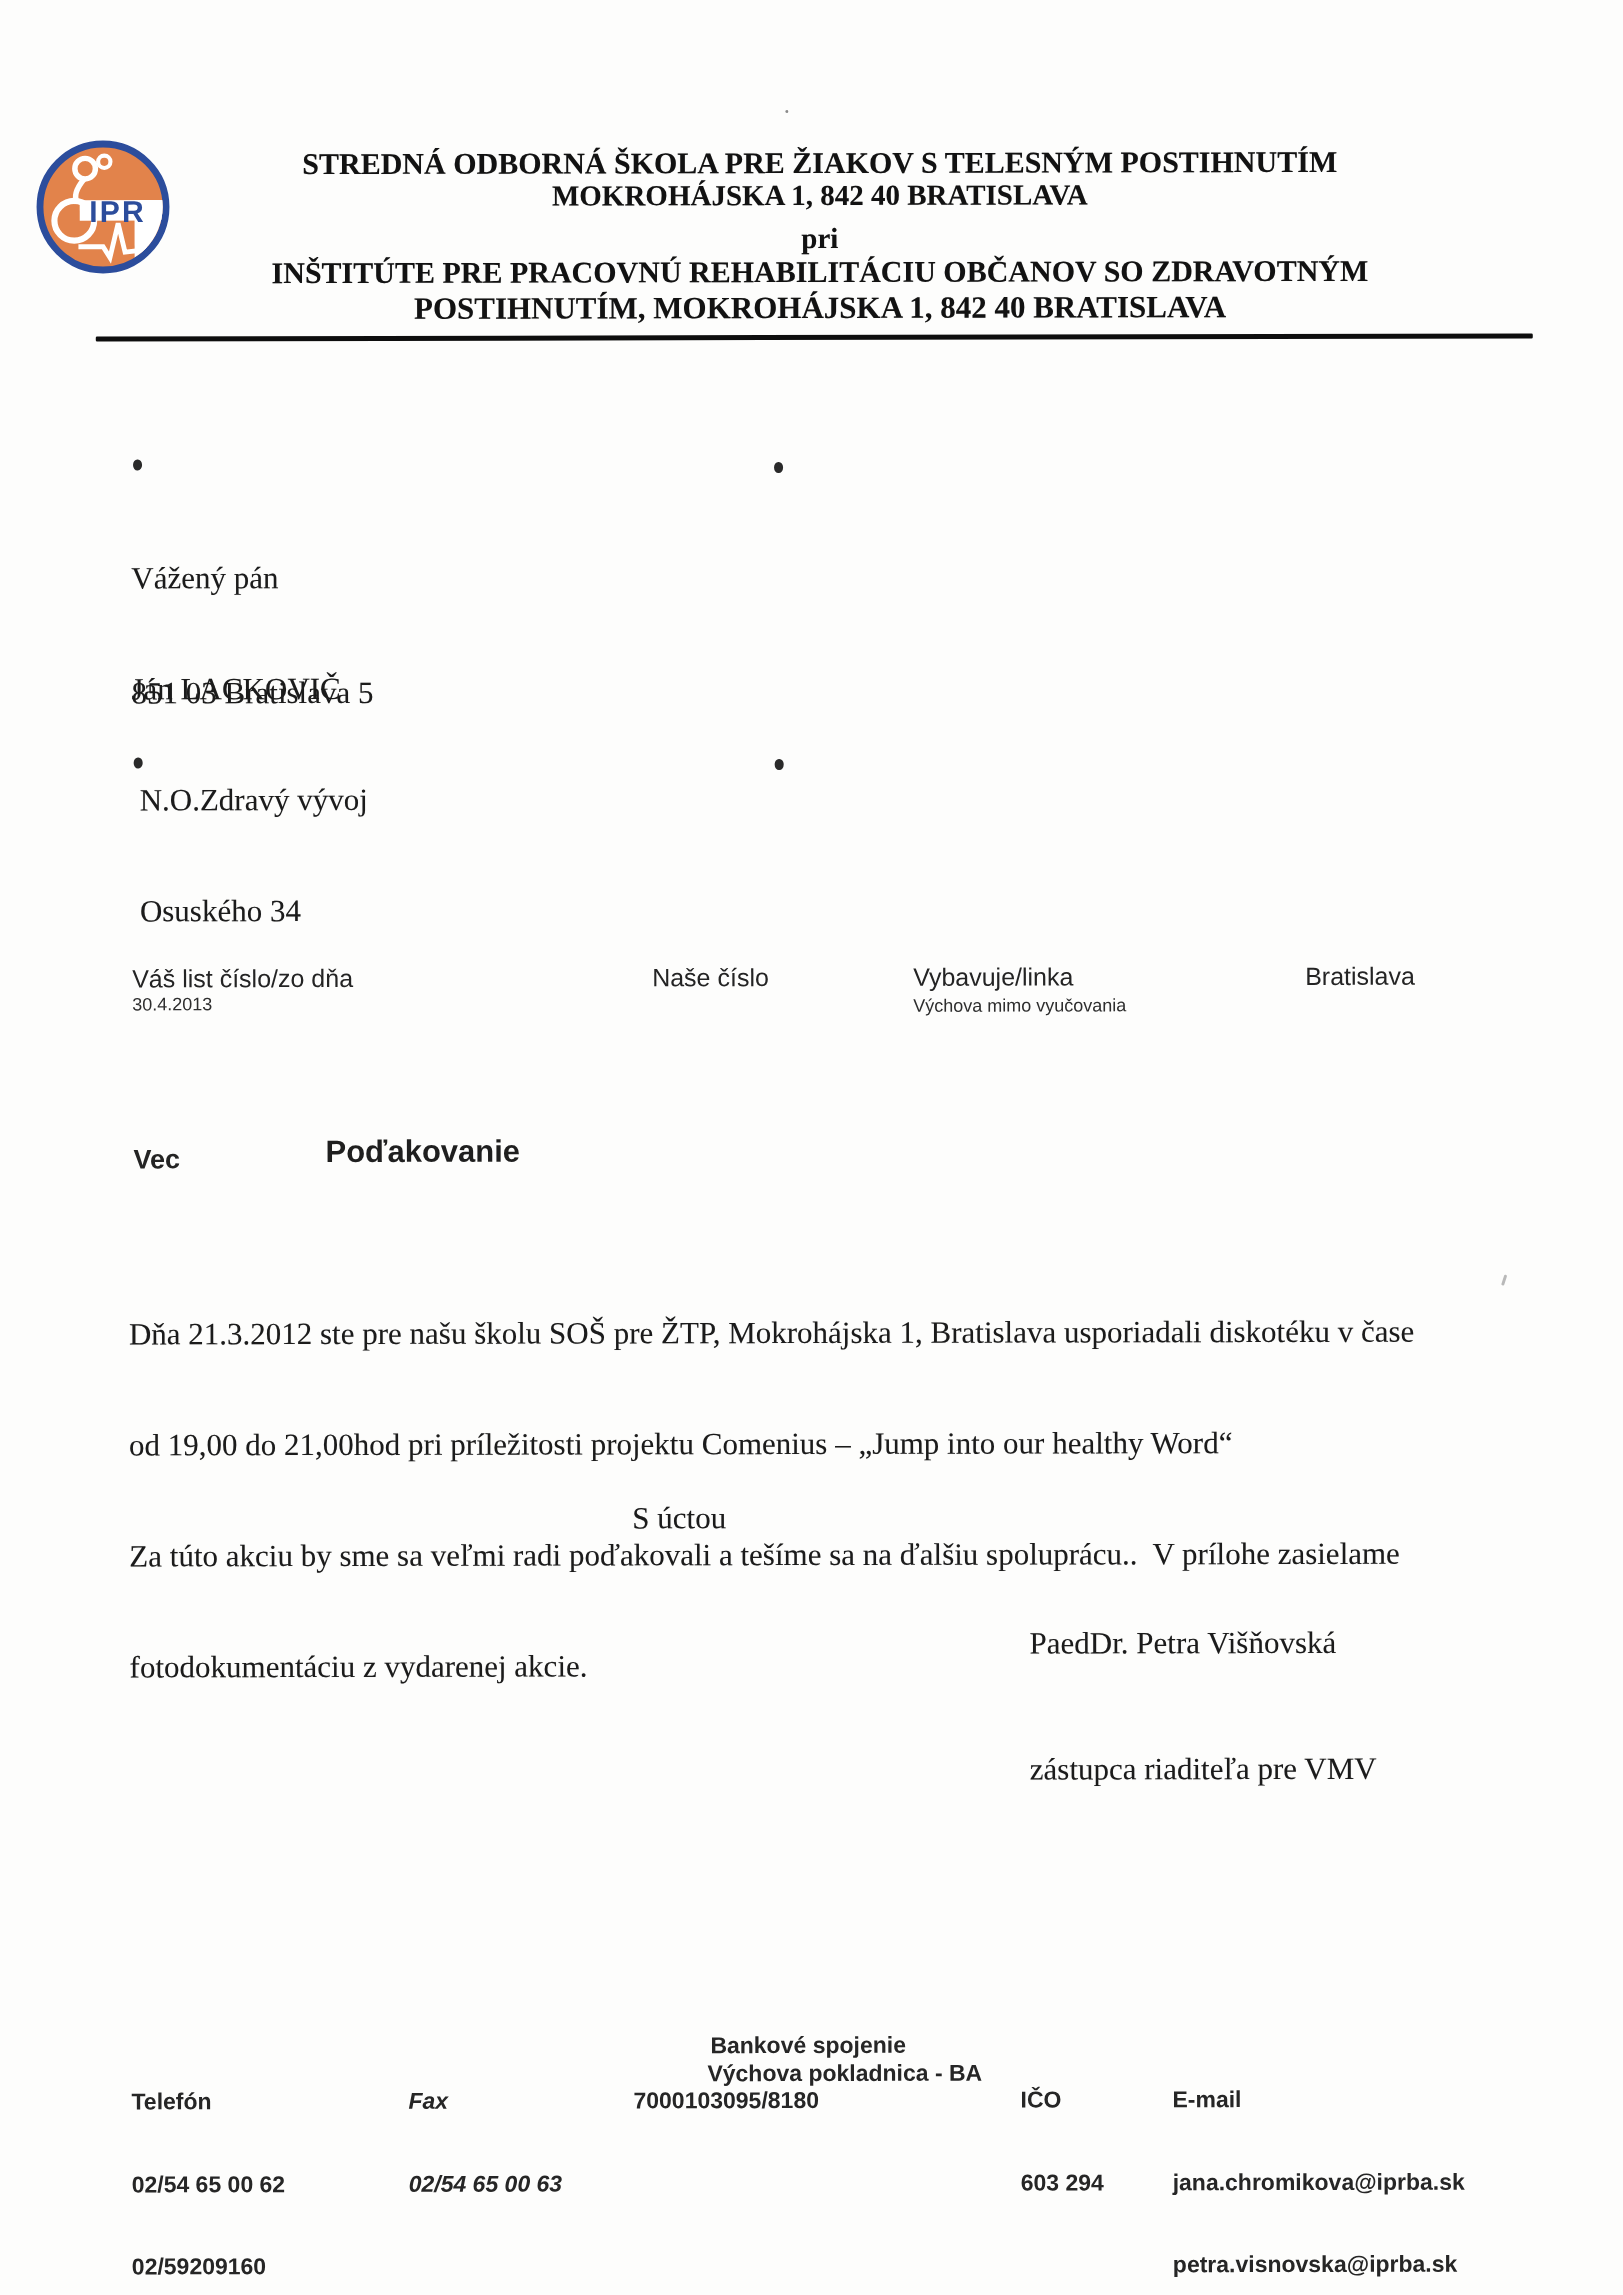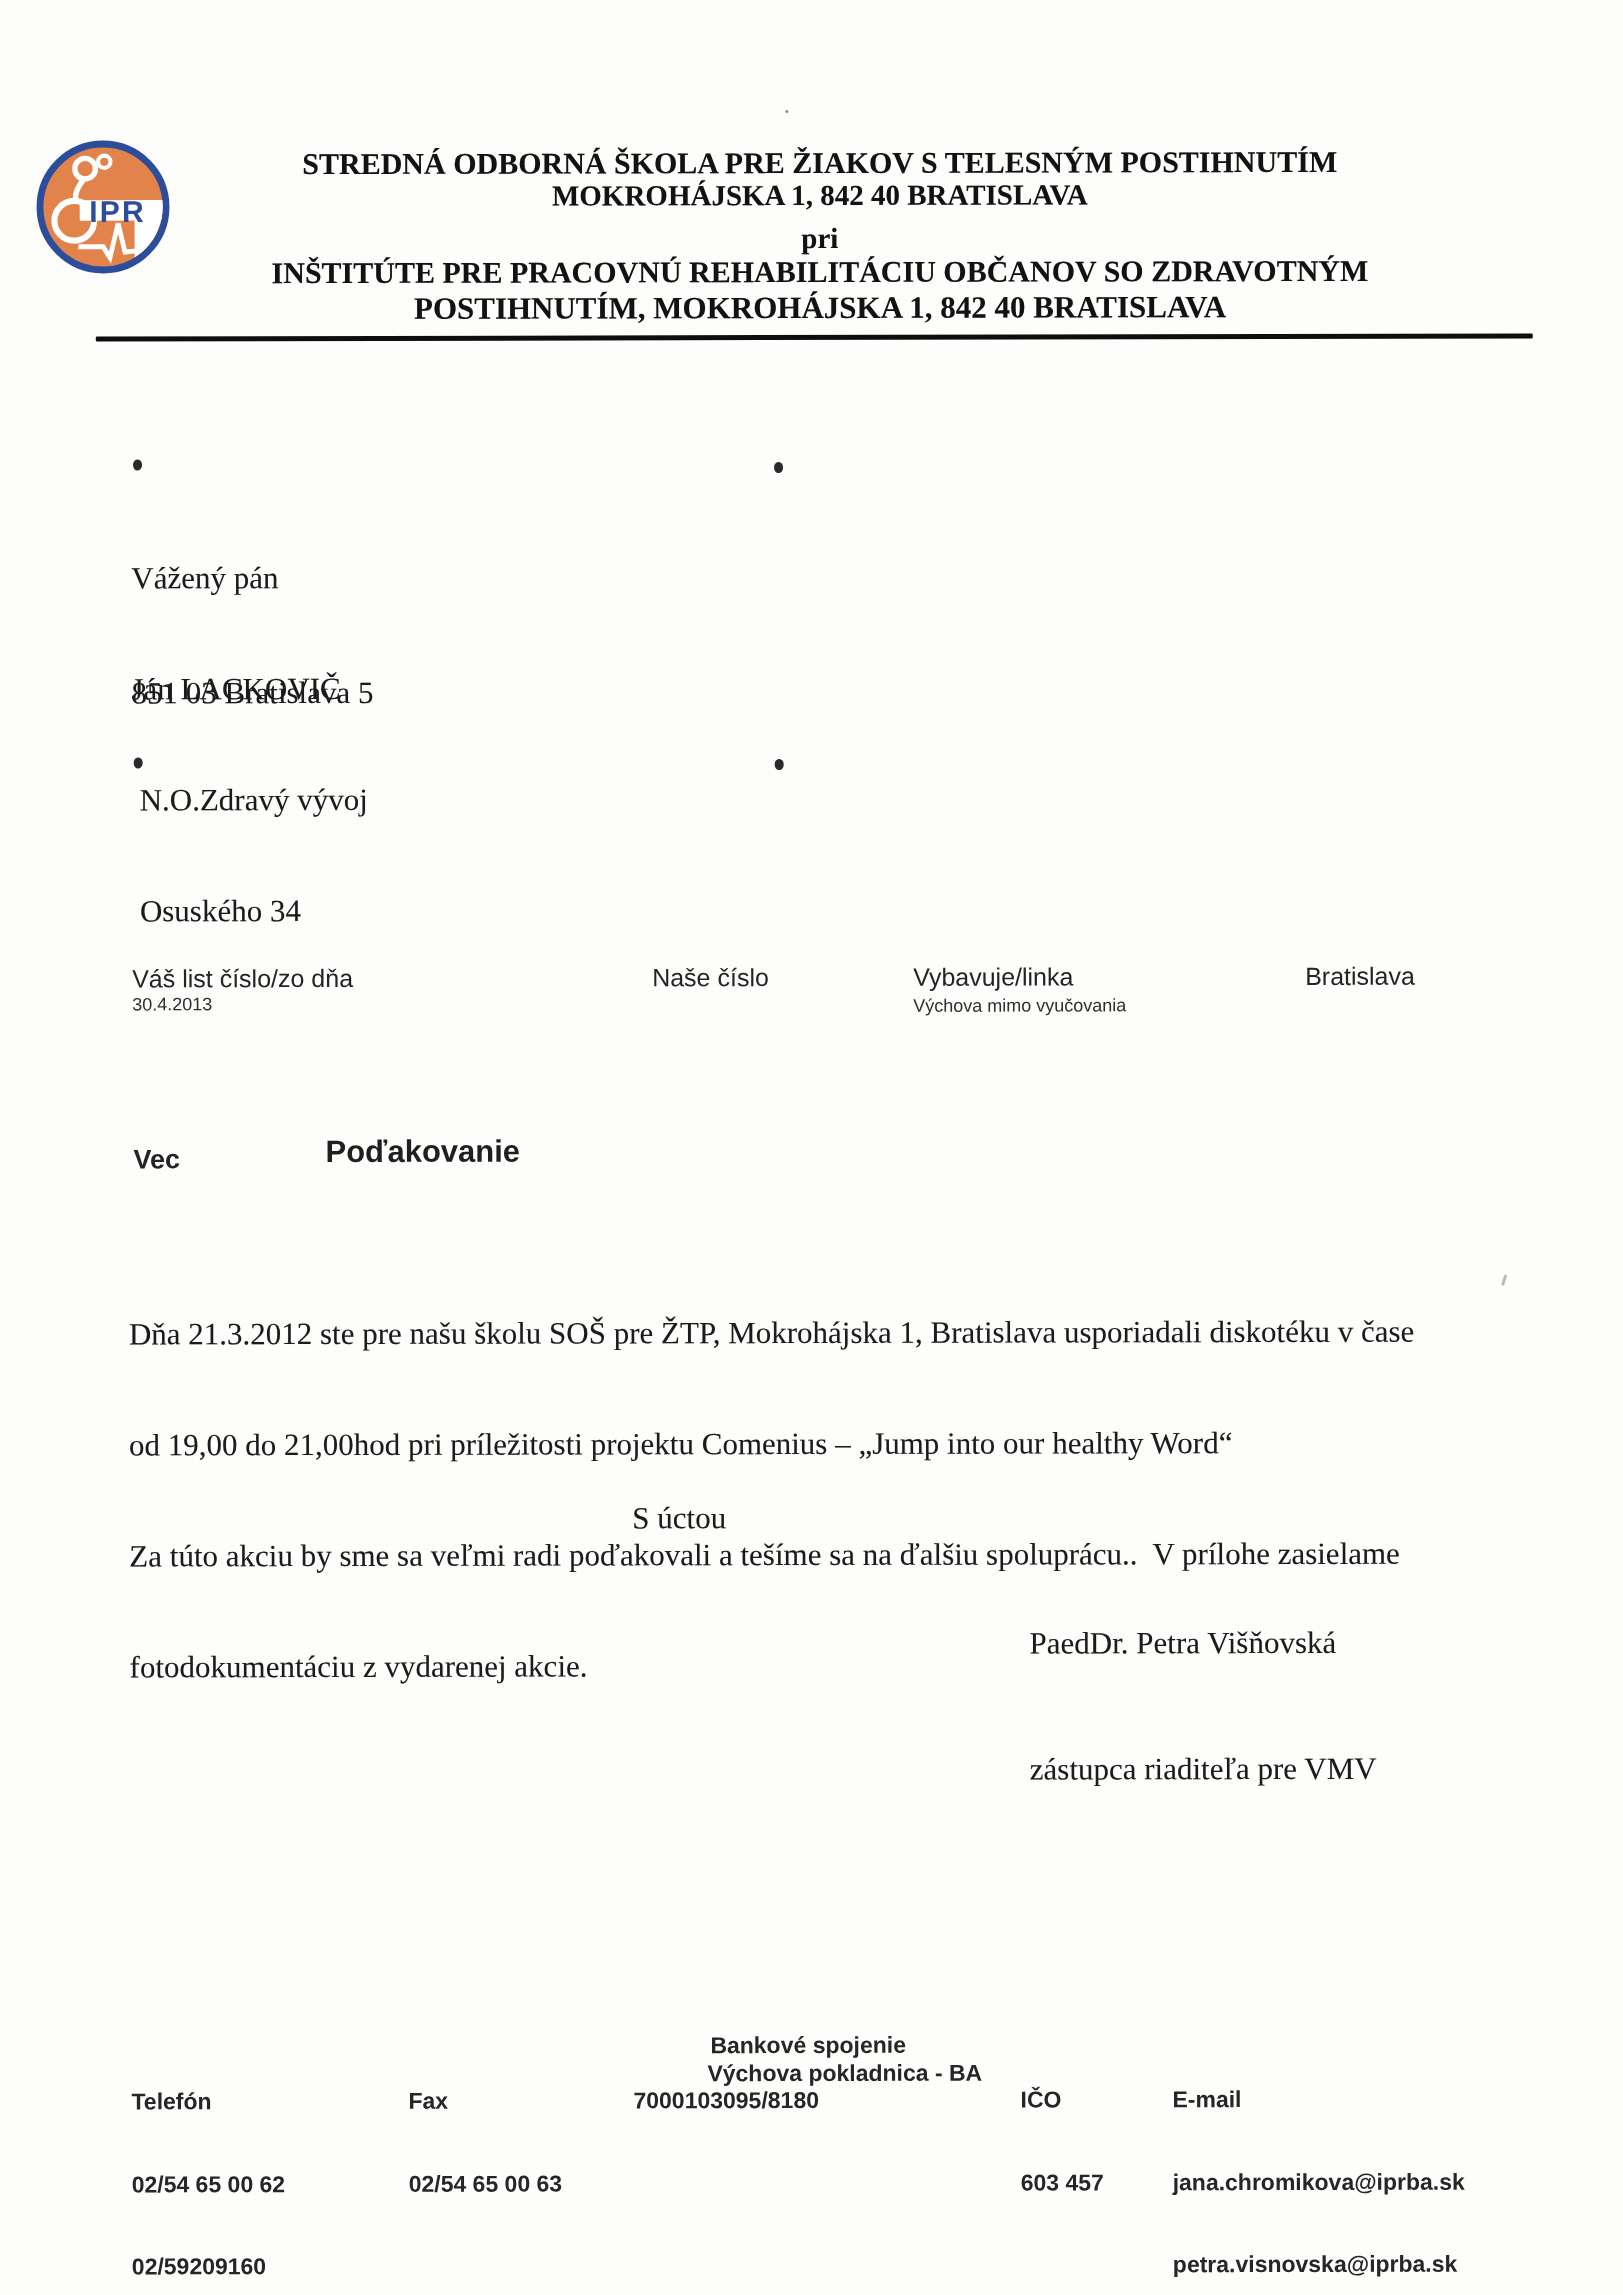--- a/index.html
+++ b/index.html
@@ -102,32 +102,32 @@
       <div>PaedDr. Petra Višňovská</div>
       <div>zástupca riaditeľa pre VMV</div>
     </div>
 
     <div class="abs sans foot" style="left:129px;top:2032px;">
       <div>Telefón</div>
       <div>02/54 65 00 62</div>
       <div>02/59209160</div>
     </div>
 
-    <div class="abs sans foot" style="left:406px;top:2032px;">
+    <div class="abs sans foot" style="left:406px;top:2032px;font-style:italic;">
       <div>Fax</div>
       <div>02/54 65 00 63</div>
     </div>
 
     <div class="abs sans foot" style="left:708px;top:2032px;">Bankové spojenie</div>
     <div class="abs sans foot" style="left:705px;top:2060px;">Výchova pokladnica - BA</div>
     <div class="abs sans foot" style="left:631px;top:2087px;">7000103095/8180</div>
 
     <div class="abs sans foot" style="left:1018px;top:2032px;">
       <div>IČO</div>
-      <div>603 457</div>
+      <div>603 294</div>
     </div>
 
     <div class="abs sans foot" style="left:1170px;top:2032px;">
       <div>E-mail</div>
       <div>jana.chromikova@iprba.sk</div>
       <div>petra.visnovska@iprba.sk</div>
     </div>
 
   </div>
 </div>

